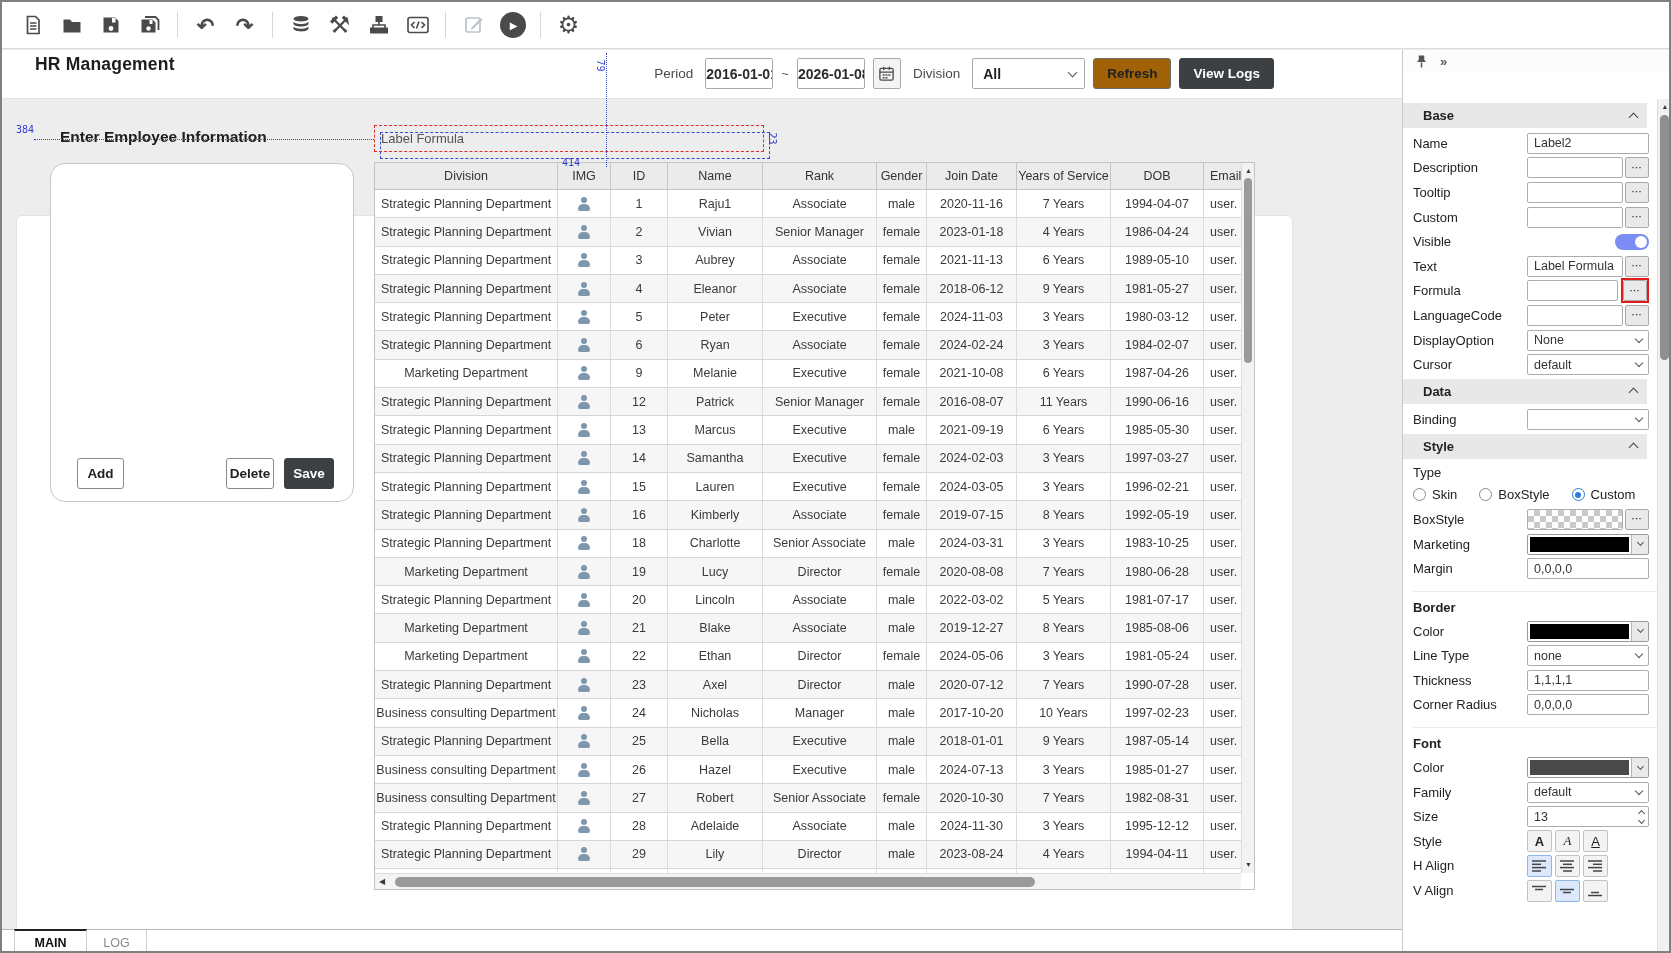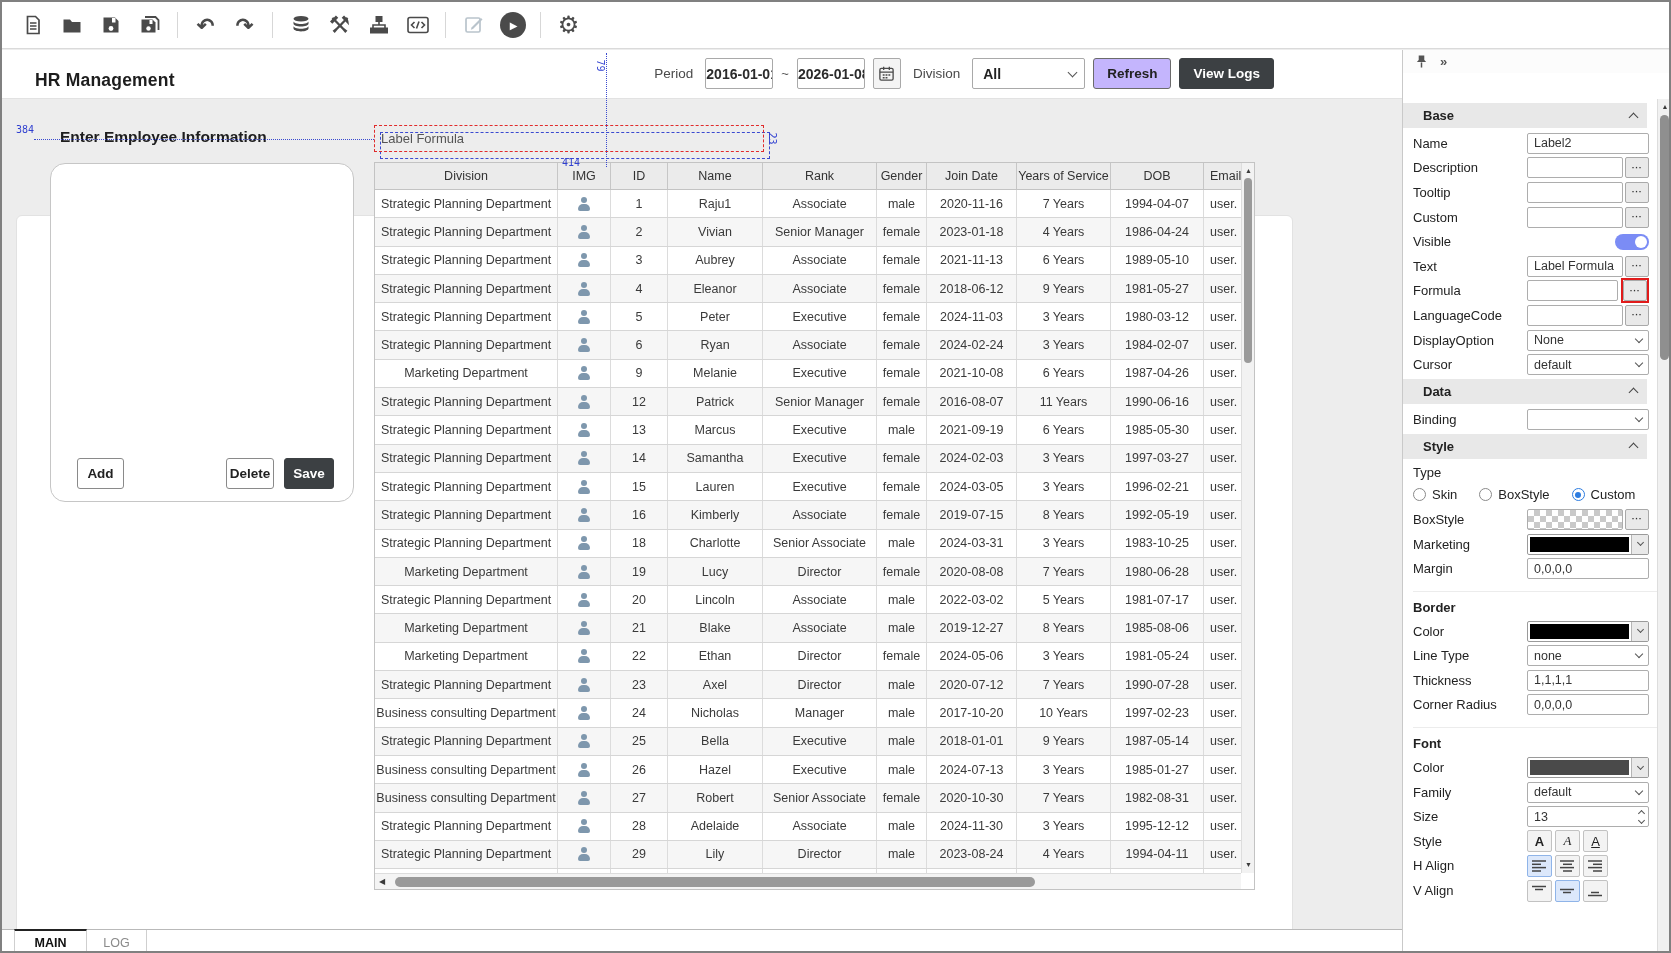--- a/index.html
+++ b/index.html
@@ -10,28 +10,28 @@
   .toolbar{position:absolute;left:0;top:0;width:1671px;height:47px;background:#fff;border-bottom:1px solid #dadada;display:flex;align-items:center;padding-left:14px;gap:6px;z-index:5}
   .tbtn{width:33px;height:33px;display:flex;align-items:center;justify-content:center;color:#4a4a4a;border-radius:3px}
   .tsep{width:1px;height:26px;background:#d7d7d7;margin:0 5px}
   .tglyph{font-size:21px;line-height:1;color:#4a4a4a;font-weight:bold}
   .tglyph.big{font-size:24px;font-weight:normal}
   .tbtn.disabled svg{stroke:#b9c4cc}
   .runcircle{width:26px;height:26px;border-radius:50%;background:#4a4a4a;color:#fff;display:flex;align-items:center;justify-content:center;font-size:10px;padding-left:2px}
 
   
   .hdr{position:absolute;left:0;top:48px;width:1400px;height:49px;background:#fff;border-bottom:1px solid #e2e2e2;z-index:2}
-  .hdr-title{position:absolute;left:33px;top:20px;font-size:17.5px;font-weight:bold;color:#1d1d1d;letter-spacing:.2px}
+  .hdr-title{position:absolute;left:33px;top:4px;font-size:17.5px;font-weight:bold;color:#1d1d1d;letter-spacing:.2px}
   .hdr-right{position:absolute;right:128px;top:8px;height:31px;display:flex;align-items:center;gap:8px}
   .lbl{font-size:13.5px;color:#4a4a4a;margin:0 4px}
   .dateinput{width:68px;height:31px;border:1px solid #a9a9a9;border-radius:2px;text-align:center;font-size:14px;font-weight:bold;color:#2b2b2b;font-family:"Liberation Sans",sans-serif;background:#fff}
   .tilde{color:#555}
   .calbtn{width:28px;height:31px;border:1px solid #a9a9a9;background:#f4f4f4;border-radius:2px;display:flex;align-items:center;justify-content:center}
   .selectbox{width:113px;height:31px;border:1px solid #a9a9a9;border-radius:2px;background:#fff;display:flex;align-items:center;padding:0 8px 0 10px;font-size:14px;font-weight:bold;color:#222;justify-content:space-between}
-  .btn{height:31px;border:1px solid #6b6b6b;background:#c4b5fd;border-radius:3px;padding:0 13px;font-size:13.5px;font-weight:bold;color:#222;display:flex;align-items:center}
+  .btn{height:31px;border:1px solid #6b6b6b;background:#a16207;border-radius:3px;padding:0 13px;font-size:13.5px;font-weight:bold;color:#222;display:flex;align-items:center}
   .btn.dark{background:#3c4043;border-color:#3c4043;color:#fff}
 
   .chev{width:7px;height:7px;border-right:1.6px solid #555;border-bottom:1.6px solid #555;transform:rotate(45deg);display:inline-block;margin-top:-3px;flex:none}
   .chev.up{transform:rotate(225deg);margin-top:3px}
 
   
   .body{position:absolute;left:0;top:97px;width:1400px;height:856px;background:#ededed}
   .card{position:absolute;left:14px;top:116px;width:1277px;height:790px;background:#fff;border:1px solid #e2e2e2;border-radius:6px}
   .form-title{position:absolute;left:58px;top:126px;font-size:15.5px;font-weight:bold;color:#1e1e1e;z-index:3}
   .form-box{position:absolute;left:48px;top:161px;width:304px;height:339px;border:1px solid #c6c6c6;border-radius:15px;background:#fff}

